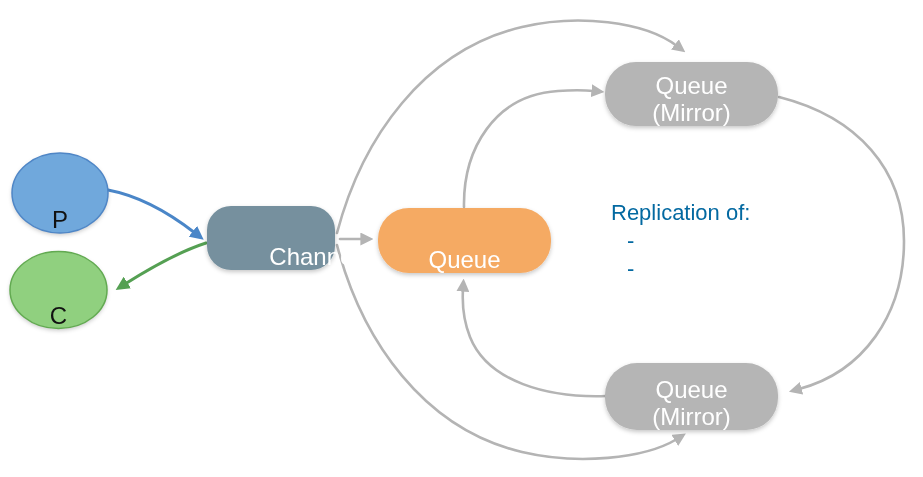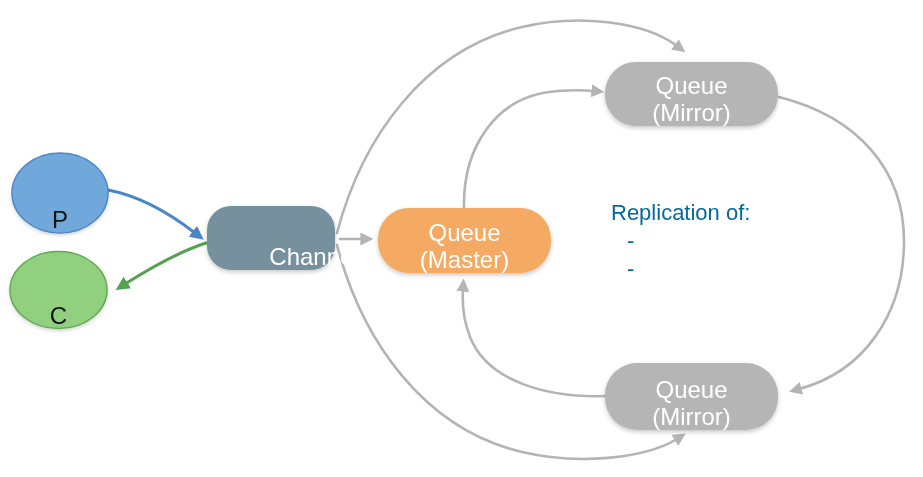--- a/index.html
+++ b/index.html
@@ -108,21 +108,20 @@
   <div id="label-producer" class="node-label pc-label">P</div>
 
   <div id="label-consumer" class="node-label pc-label">C</div>
 
   <div id="label-channel" class="node-label">
     <span>Channel</span>
   </div>
 
   <div id="label-master" class="node-label">
     <span>Queue</span>
-    <span>(Master)</span>
   </div>
 
   <div id="label-mirror-top" class="node-label">
     <span>Queue</span>
     <span>(Mirror)</span>
   </div>
 
   <div id="label-mirror-bottom" class="node-label">
     <span>Queue</span>
     <span>(Mirror)</span>

